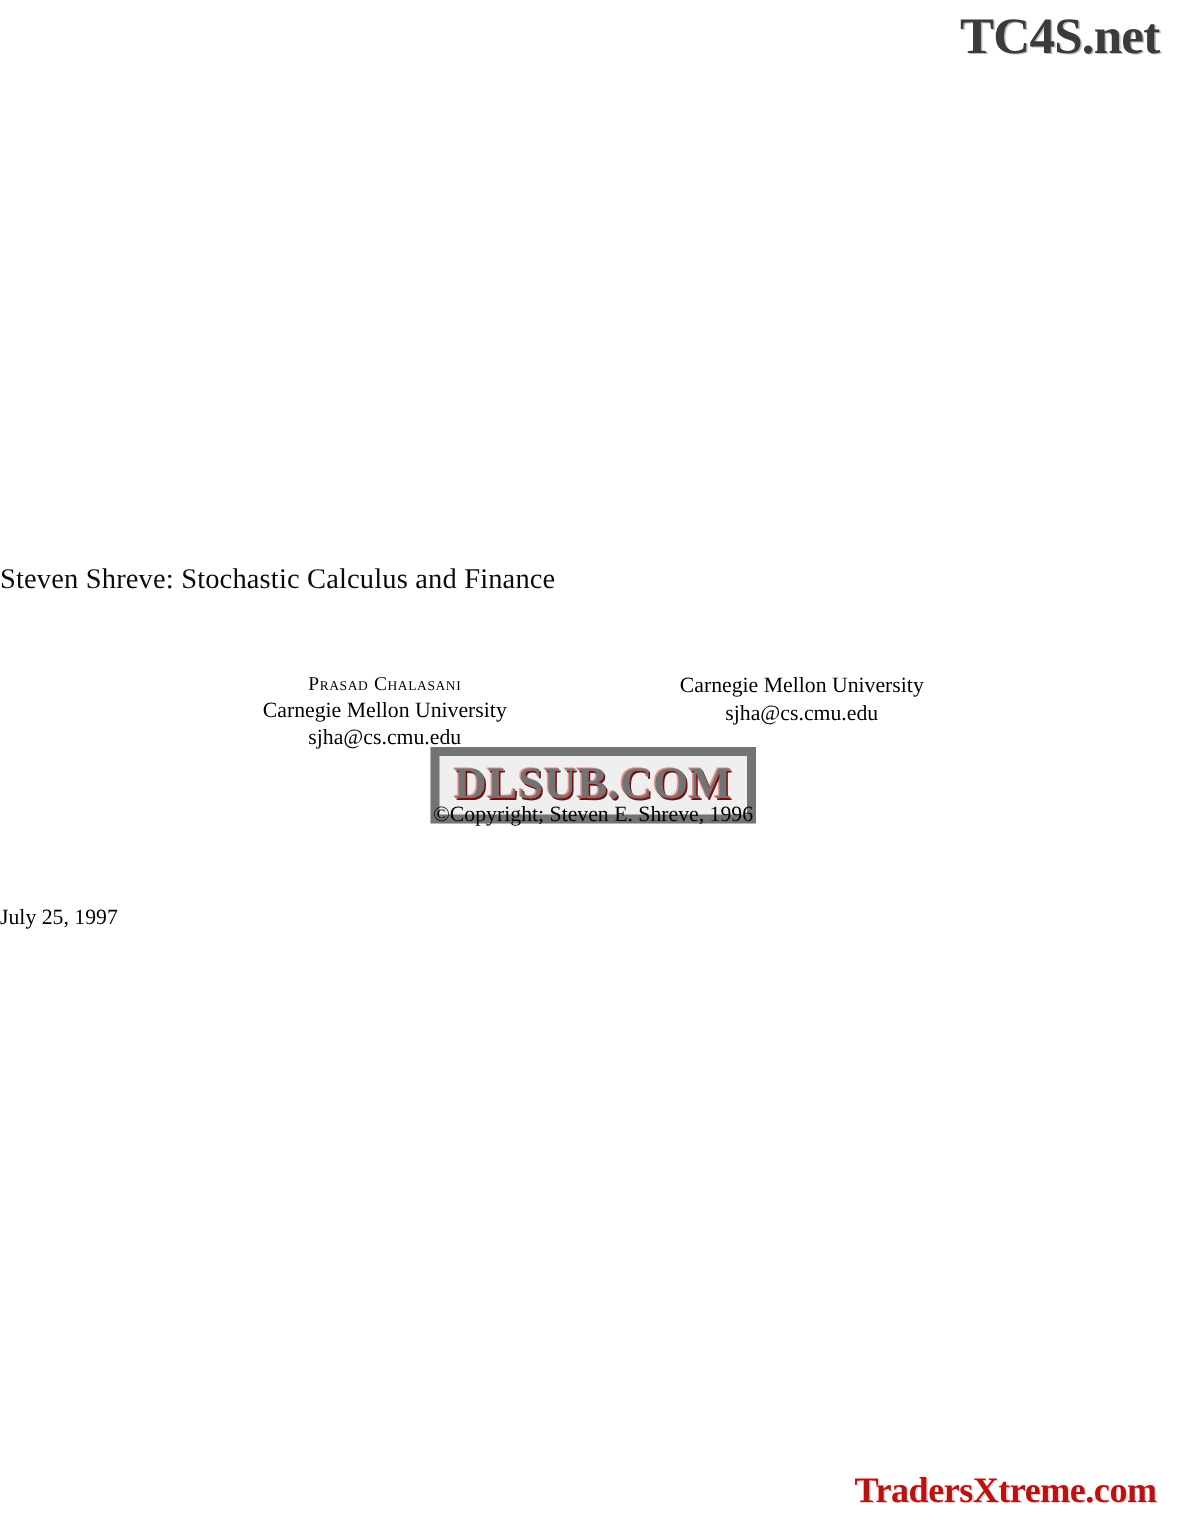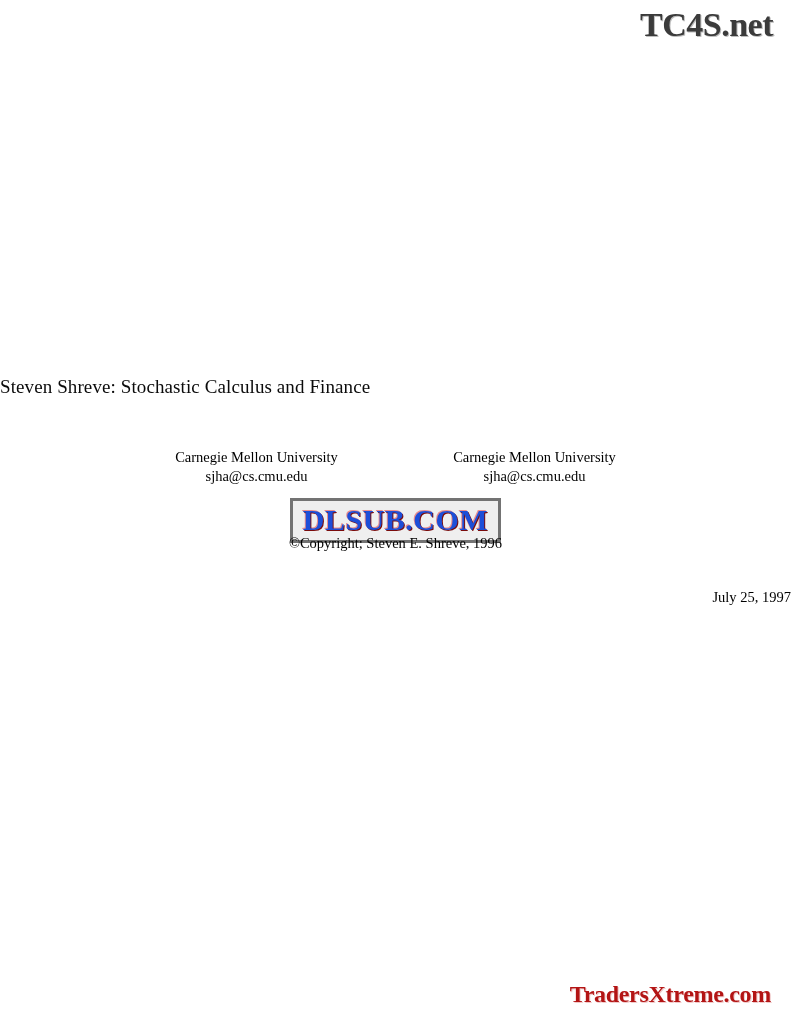--- a/index.html
+++ b/index.html
@@ -55,23 +55,23 @@
     top: 498px;
     text-align: center;
     pointer-events: none;
   }
   .wm-center span {
     display: inline-block;
     font-family: "Liberation Serif", serif;
     font-weight: bold;
     font-size: 30px;
     letter-spacing: 0.5px;
-    color: #1d4ed8;
+    color: #737373;
     background: #efefef;
-    border: 3px solid #737373;
+    border: 6px solid #737373;
     padding: 2px 10px 3px 10px;
     text-shadow:
       1px 1px 0 #7a0c0c,
       -1px -1px 0 #e98d8d;
   }
 
   
   .doc-title {
     position: absolute;
     left: 0;
@@ -120,37 +120,38 @@
     right: 0;
     top: 535px;
     text-align: center;
     font-size: 14.5px;
   }
 
   .pubdate {
     position: absolute;
     left: 0;
     right: 0;
-    top: 589px;
-    text-align: right;
+    top: 604px;
+    text-align: left;
     font-size: 14.5px;
   }
 </style>
 </head>
 <body>
 
 <div class="page">
 
   <div class="wm-top-right">TC4S.net</div>
 
   <div class="doc-title">Steven Shreve: Stochastic Calculus and Finance</div>
 
   <div class="authors">
 
     <div class="author">
+      <div class="author-name">Prasad Chalasani</div>
       <div class="author-affil">Carnegie Mellon University</div>
       <div class="author-email">sjha@cs.cmu.edu</div>
     </div>
 
     <div class="author">
       <div class="author-affil">Carnegie Mellon University</div>
       <div class="author-email">sjha@cs.cmu.edu</div>
     </div>
 
   </div>

